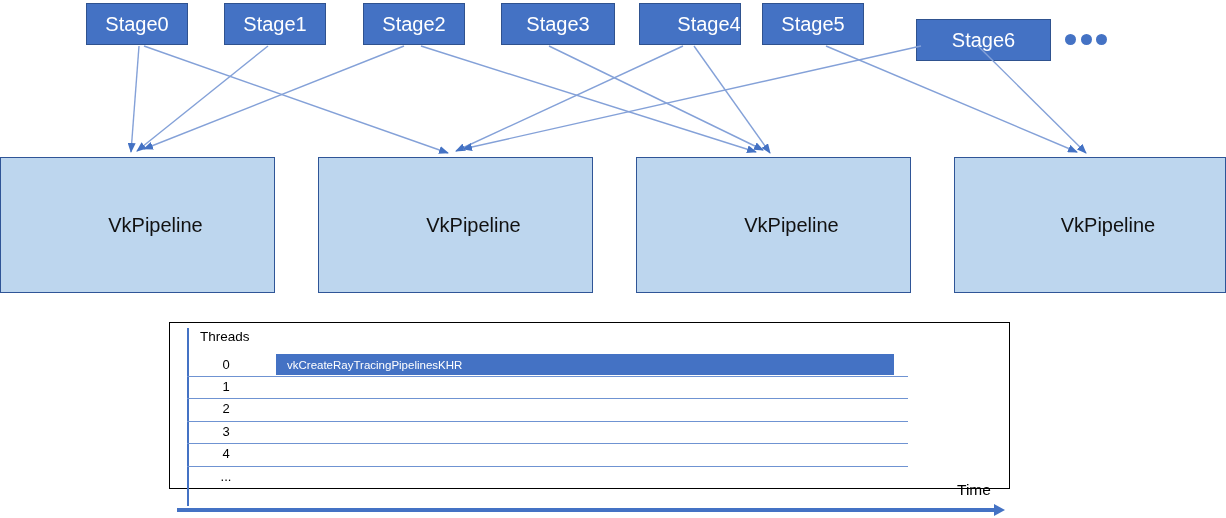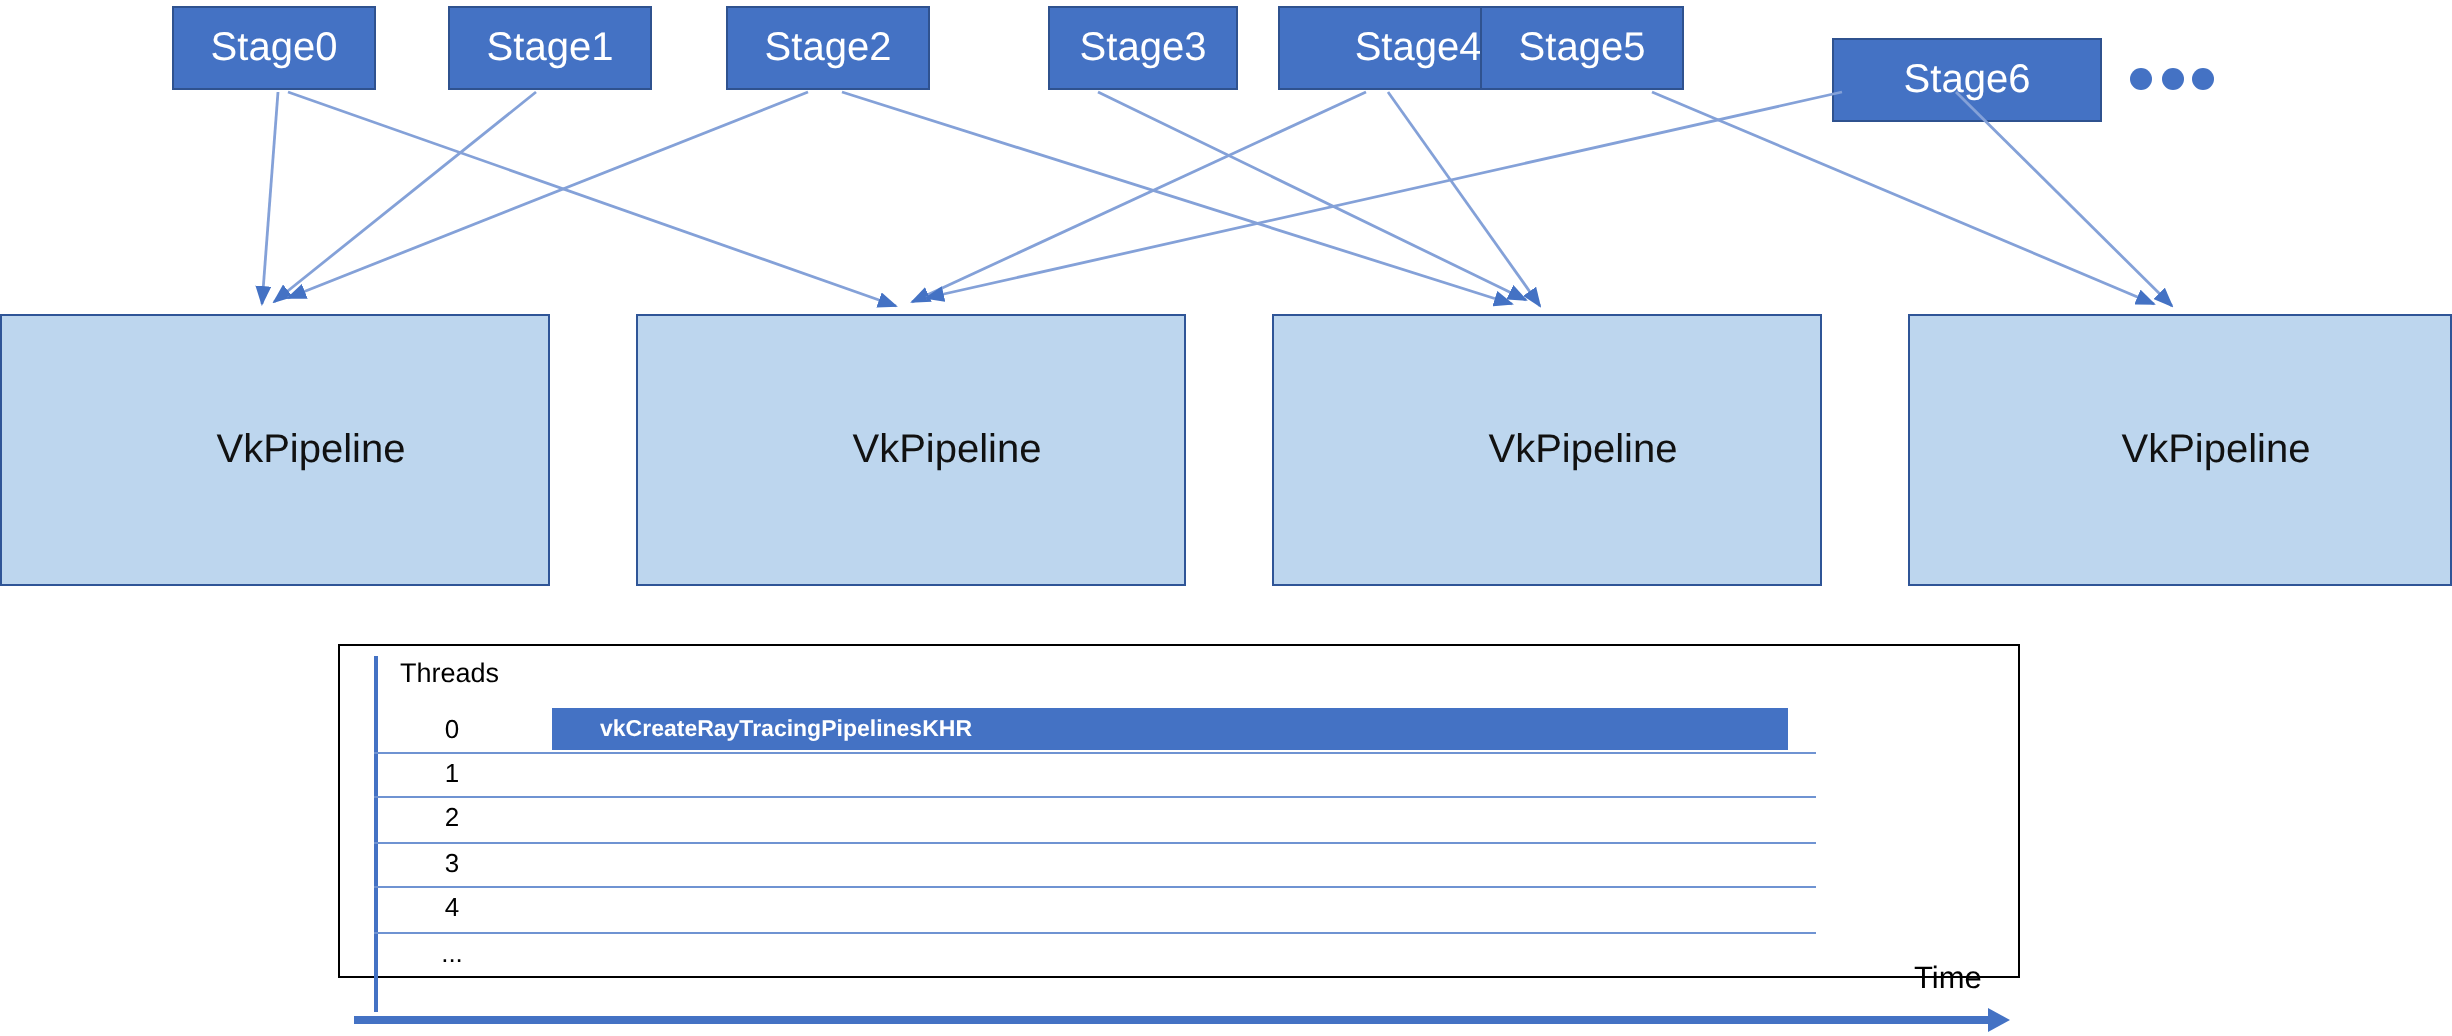--- a/index.html
+++ b/index.html
@@ -21,21 +21,21 @@
   #arrow-svg{position:absolute;left:0;top:0;pointer-events:none;}
   
   #chart{position:absolute;left:169px;top:322px;width:841px;height:167px;box-sizing:border-box;
          border:1.8px solid var(--chart-border);background:#fff;}
   .threads-label{position:absolute;left:30px;top:6px;font-size:13.5px;color:var(--text);}
   .vaxis{position:absolute;left:17px;top:5px;width:1.5px;height:178px;background:var(--axis);}
   .thread-label{position:absolute;left:38px;width:36px;text-align:center;font-size:13px;color:var(--text);}
   .sep{position:absolute;left:17px;width:721px;height:1px;background:var(--sep);}
   .bar{position:absolute;left:106px;width:618px;height:21.5px;background:var(--bar-fill);
        display:flex;align-items:center;}
-  .bar-label{color:var(--bar-text);font-size:11.5px;padding-left:24px;white-space:nowrap;font-weight:bold;}
+  .bar-label{color:var(--bar-text);font-size:11.5px;padding-left:11px;white-space:nowrap;}
   .time-line{position:absolute;left:7px;top:185px;width:818px;height:3.5px;background:var(--axis);}
   .time-head{position:absolute;left:824px;top:180.5px;width:0;height:0;
              border-top:6px solid transparent;border-bottom:6px solid transparent;
              border-left:11px solid var(--axis);}
   .time-label{position:absolute;left:787px;top:158px;font-size:15.5px;color:var(--text);}
 </style>
 </head>
 <body>
 
 <div id="canvas">
@@ -43,27 +43,27 @@
   <div id="stage-row">
       <div class="stage-box" style="left: 86px; width: 102px;">
         <span class="stage-label">Stage0</span>
       </div>
       <div class="stage-box" style="left: 224px; width: 102px; text-align: center;">
         <span class="stage-label">Stage1</span>
       </div>
       <div class="stage-box" style="left: 363px; width: 102px;">
         <span class="stage-label">Stage2</span>
       </div>
-      <div class="stage-box" style="left: 501px; width: 95px; margin-left: 23px;">
+      <div class="stage-box" style="left: 501px; width: 114px;">
         <span class="stage-label">Stage3</span>
       </div>
       <div class="stage-box" style="left: 639px; width: 102px; padding-left: 38px;">
         <span class="stage-label">Stage4</span>
       </div>
-      <div class="stage-box" style="left: 740px; width: 102px; align-items: center;">
+      <div class="stage-box" style="left: 762px; width: 102px; align-items: center;">
         <span class="stage-label">Stage5</span>
       </div>
       <div class="stage-box" style="left: 916px; width: 135px; margin-top: 16px;">
         <span class="stage-label">Stage6</span>
       </div>
     </div>
   <div id="pipeline-row">
       <div class="pipeline-box" style="left: 0px; width: 275px;">
         <span class="pipeline-label">VkPipeline</span>
       </div>

